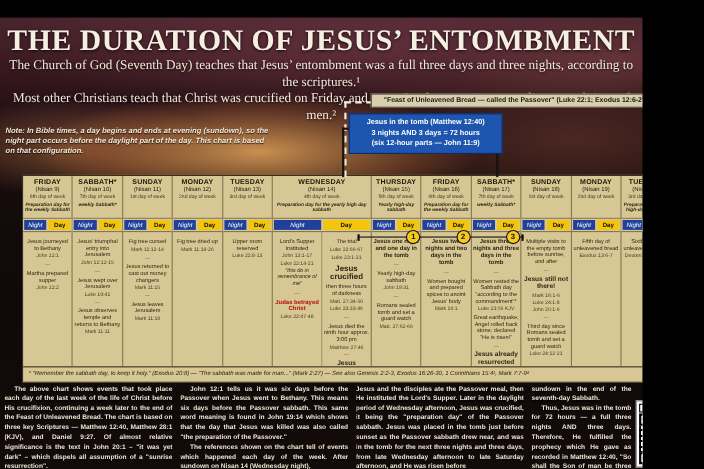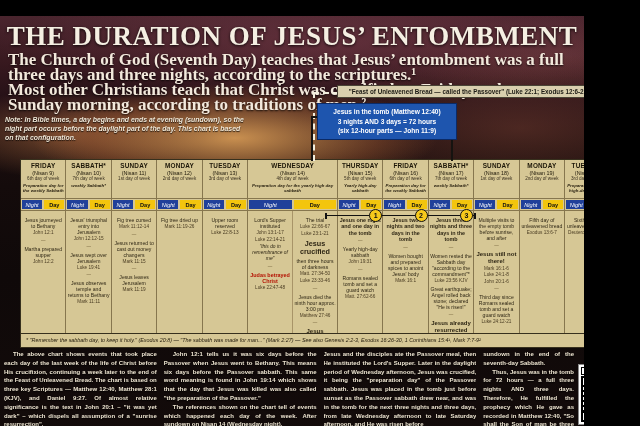--- a/index.html
+++ b/index.html
@@ -8,21 +8,21 @@
     background:
       radial-gradient(ellipse 260px 70px at 235px 122px, rgba(244,176,96,.80), rgba(190,110,60,.35) 55%, rgba(80,35,25,0) 78%),
       radial-gradient(ellipse 180px 60px at 70px 118px, rgba(220,140,80,.45), rgba(80,35,25,0) 75%),
       radial-gradient(ellipse 300px 100px at 520px 112px, rgba(150,80,60,.38), rgba(0,0,0,0) 75%),
       radial-gradient(ellipse 420px 70px at 330px 28px, rgba(130,65,80,.5), rgba(0,0,0,0) 80%),
       radial-gradient(ellipse 200px 50px at 560px 40px, rgba(160,90,90,.35), rgba(0,0,0,0) 80%),
       linear-gradient(180deg,#4a252e 0px,#38191f 45px,#241016 85px,#1a0d0e 130px,#140b0b 170px,#0f0909 260px,#130b0a 426px); margin-top: 16px;}
   
   .title{margin-top:5px;text-align:center;font-family:"Liberation Serif",serif;font-weight:bold;
     font-size:27px;letter-spacing:.5px;color:#f5efe2;text-shadow:0 1px 3px rgba(0,0,0,.85);}
-  .sub{font-family:"Liberation Serif",serif;font-weight:bold;font-size:17px;
+  .sub{text-align:center;font-family:"Liberation Serif",serif;font-weight:normal;font-size:12px;
     line-height:15px;color:#f3e9dc;text-shadow:0 1px 2px rgba(0,0,0,.8);padding:0 8px;}
   .note{position:absolute;left:5px;top:99px;width:240px;font-style:italic;font-weight:bold;
     font-size:6.9px;line-height:9px;color:#f0e8d8;text-shadow:0 1px 1px rgba(0,0,0,.8);}
   
   .feast-dashed{position:absolute;left:313px;top:76px;width:321px;height:67px;z-index:1;
     border:2px dashed #f3eedd;border-bottom:none;}
   .bracket{position:absolute;left:311px;top:100px;width:138px;height:43px;z-index:1;
     border:2px solid #161310;border-bottom:none;}
   .feast-label{position:absolute;left:337px;top:69px;width:262px;z-index:3;background:#d9cfae;
     border:1px solid #4a4436;color:#1c1a14;font-weight:bold;font-size:6.3px;line-height:11px;

